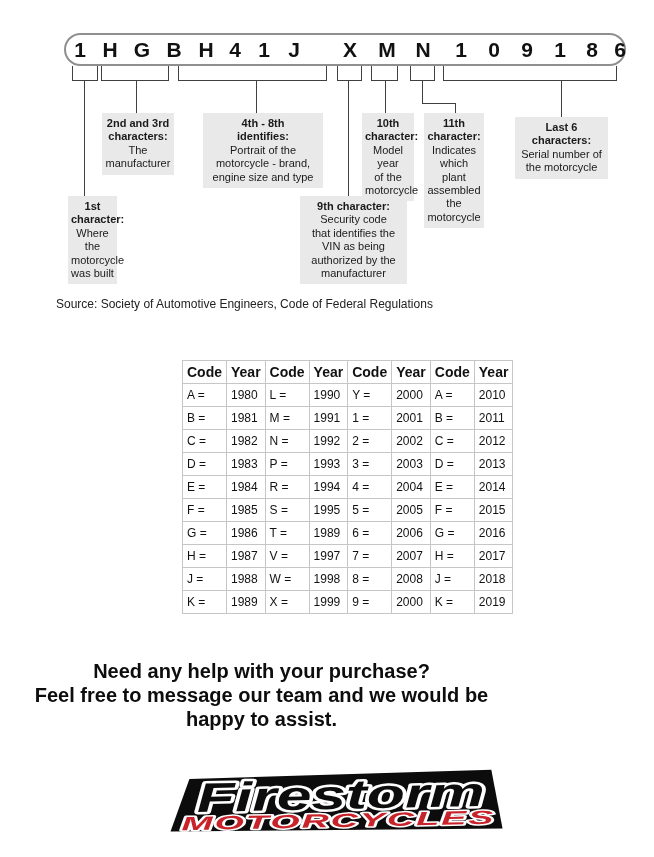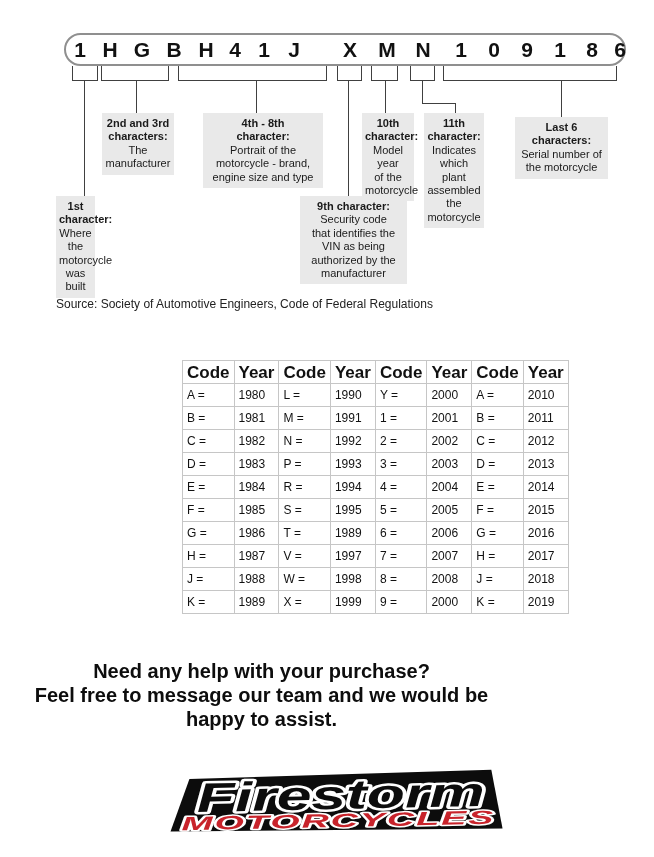--- a/index.html
+++ b/index.html
@@ -41,37 +41,37 @@
   .s6b{left:422px;top:103px;width:34px} .s6c{left:455px;top:103px;height:15px}
   .s7{left:561px;top:80px;height:38px}
 
   
   .label-box {
     position:absolute; background:#e9e9e9; text-align:center;
     font-size:11px; line-height:1.22; padding:4px 3px; box-sizing:border-box;
   }
   .label-box .title { font-weight:bold; white-space:pre-line; }
   .label-box .desc  { white-space:pre-line; }
-  .lb1{left:56px;top:196px;width:39px}   .lb2{left:102px;top:113px;width:72px}
+  .lb1{left:68px;top:196px;width:49px}   .lb2{left:102px;top:113px;width:72px}
   .lb3{left:203px;top:113px;width:120px} .lb4{left:300px;top:196px;width:107px}
   .lb5{left:362px;top:113px;width:52px}  .lb6{left:424px;top:113px;width:60px}
   .lb7{left:515px;top:117px;width:93px}
 
   .source-note { position:absolute; left:56px; top:297px; font-size:12px; color:#222; }
 
   
   .year-table {
     position:absolute; left:182px; top:360px; border-collapse:collapse;
     font-size:12px; color:#111;
   }
   .year-table th, .year-table td {
     border:1px solid #c6c6c6; padding:3.5px 4px; text-align:left;
     min-width:27px; line-height:15px; white-space:nowrap;
   }
-  .year-table th { font-weight:bold; font-size:17px;margin-left:38px; }
+  .year-table th { font-weight:bold; font-size:14px;margin-left:38px; }
 
   
   .help-message {
     position:absolute; left:0; top:659px; width:523px; text-align:center;
     font-weight:bold; font-size:20px; line-height:24px; color:#0d0d0d;
   }
 
   
   .logo-svg { position:absolute; left:163px; top:765px; }
   .logo-brand {
@@ -136,21 +136,21 @@
 was built</div>
   </div>
   <div class="label-box lb2">
     <div class="title">2nd and 3rd
 characters:</div>
     <div class="desc">The
 manufacturer</div>
   </div>
   <div class="label-box lb3">
     <div class="title">4th - 8th
-character:</div>
+identifies:</div>
     <div class="desc">Portrait of the
 motorcycle - brand,
 engine size and type</div>
   </div>
   <div class="label-box lb4">
     <div class="title">9th character:</div>
     <div class="desc">Security code
 that identifies the
 VIN as being
 authorized by the

